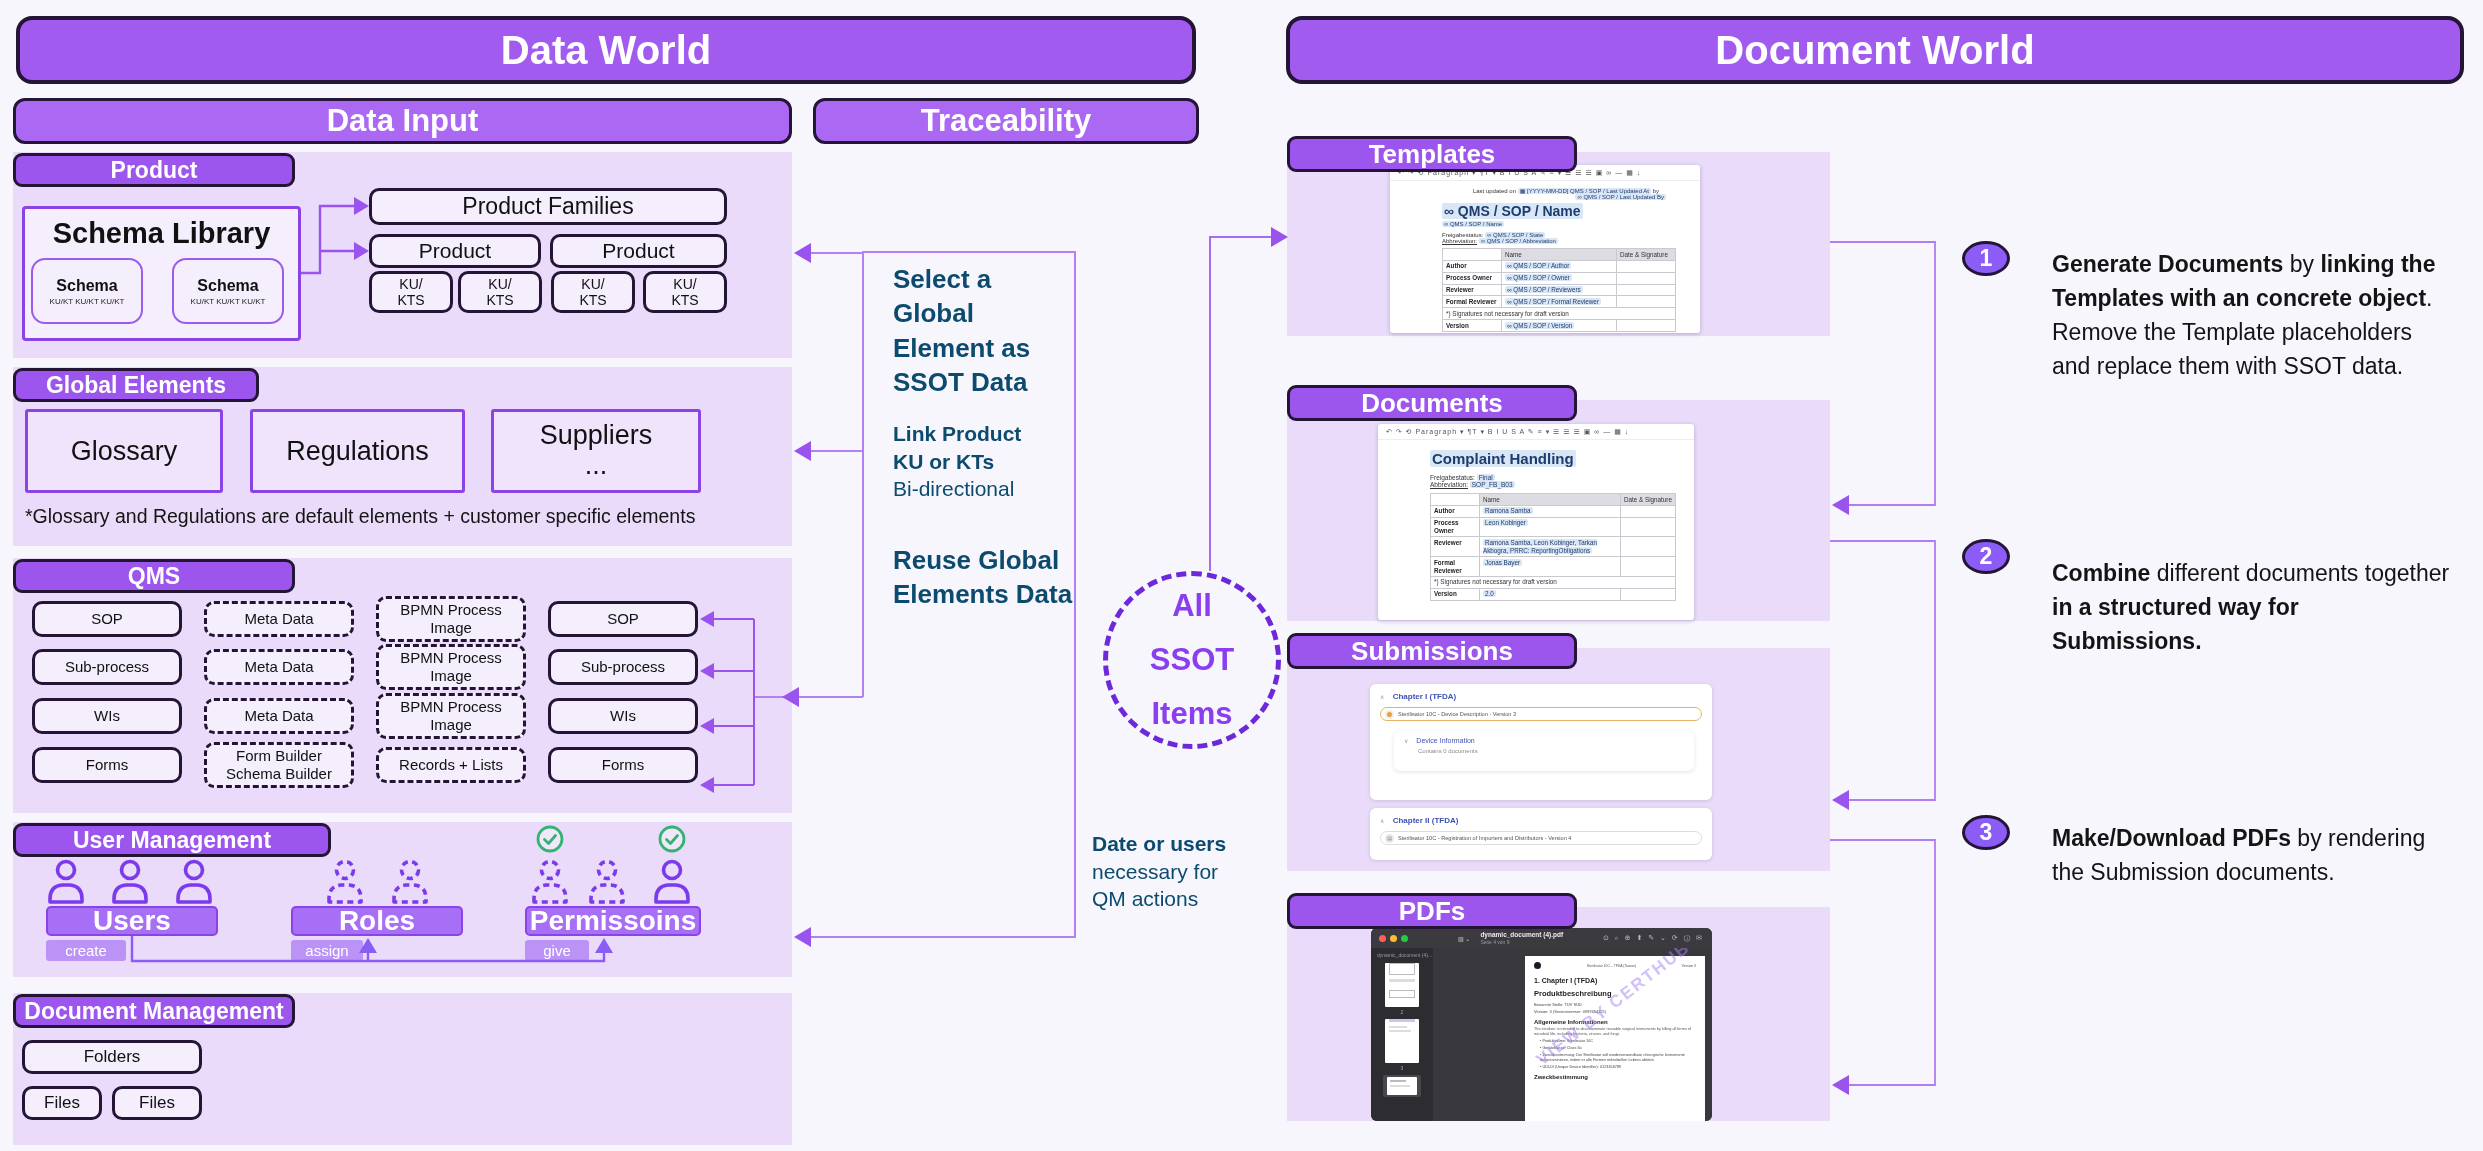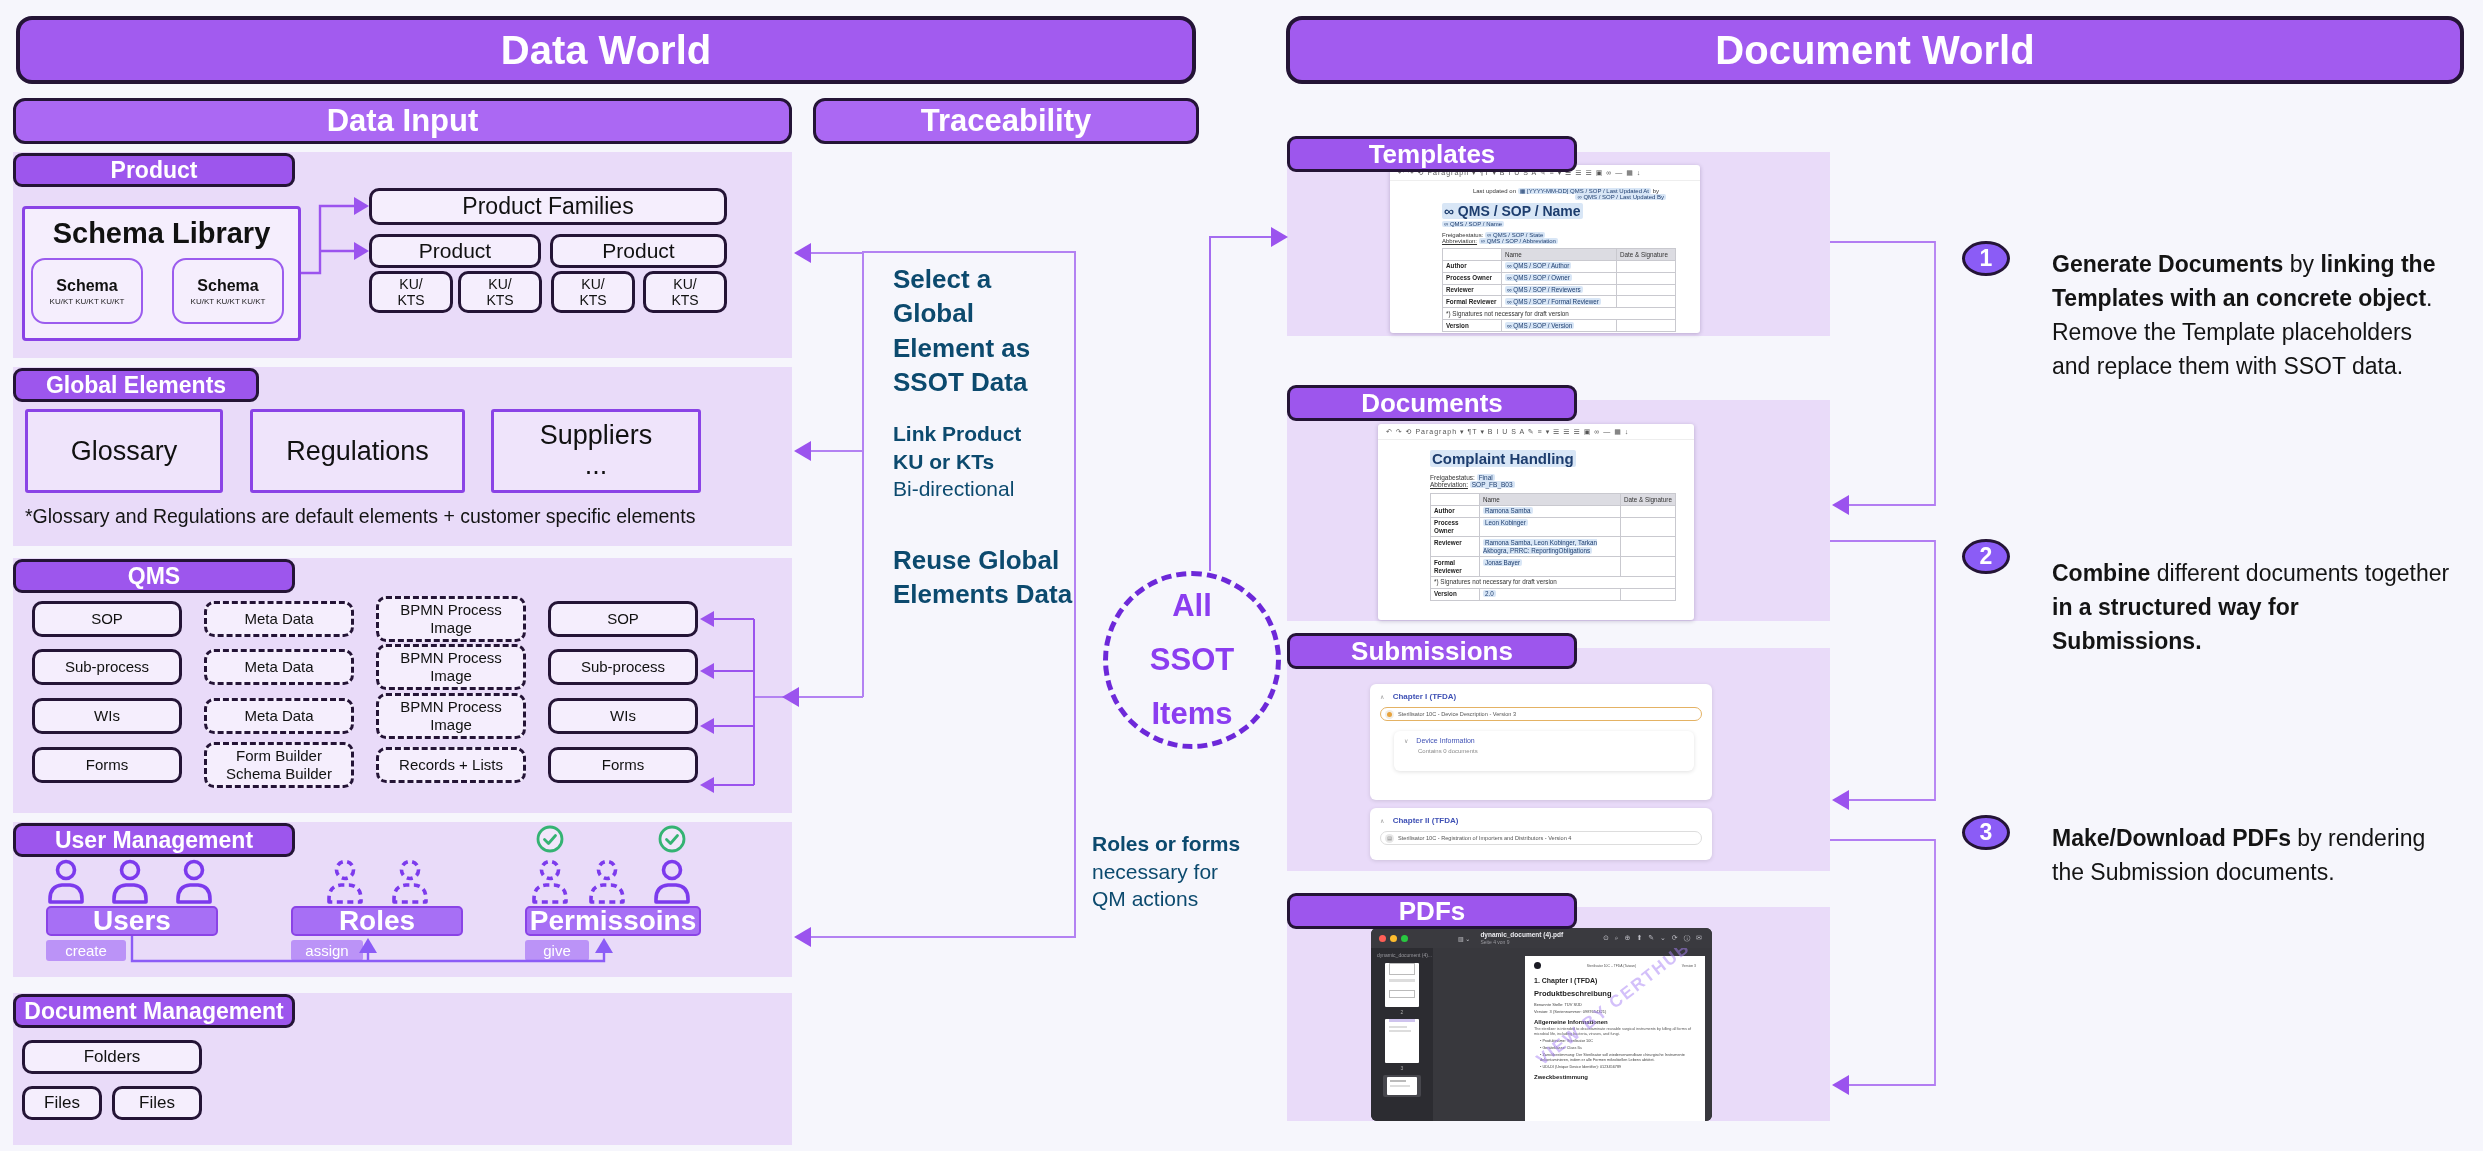--- a/index.html
+++ b/index.html
@@ -147,21 +147,21 @@
 Image</div>
       <div class="box preline" style="width: 150px; min-height: 36px; font-size: 15px; line-height: 1.2; padding: 2px 4px;">WIs</div>
       <div class="box preline" style="width: 150px; min-height: 36px; font-size: 15px; line-height: 1.2; padding: 2px 4px;">Forms</div>
       <div class="box preline dashed" style="width: 150px; min-height: 36px; font-size: 15px; line-height: 1.2; padding: 2px 4px;">Form Builder
 Schema Builder</div>
       <div class="box preline dashed" style="width: 150px; min-height: 36px; font-size: 15px; line-height: 1.2; padding: 2px 4px;">Records + Lists</div>
       <div class="box preline" style="width: 150px; min-height: 36px; font-size: 15px; line-height: 1.2; padding: 2px 4px;">Forms</div>
     </div>
 
   <div class="abs section" style="left:13px;top:822px;width:779px;height:155px;"></div>
-  <div class="abs pill-label" style="left:13px;top:823px;width:282px;height:34px;justify-content:center;">
+  <div class="abs pill-label" style="left:13px;top:823px;width:318px;height:34px;justify-content:center;">
     <span>User Management</span>
   </div>
   <div id="persons-layer" class="abs" style="left:0;top:0;width:0;height:0;">
       <div class="abs" style="left: 44px; top: 858px; width: 44px; height: 46px;"><svg viewBox="0 0 44 46" width="44" height="46">
           <circle cx="22" cy="12" r="8.5" fill="none" stroke="#7c3aed" stroke-width="3.6"></circle>
           <path d="M6 44 V41 Q6 28 18 27 H26 Q38 28 38 41 V44 Z" fill="none" stroke="#7c3aed" stroke-width="3.6" stroke-linejoin="round"></path>
         </svg></div>
       <div class="abs" style="left: 108px; top: 858px; width: 44px; height: 46px;"><svg viewBox="0 0 44 46" width="44" height="46">
           <circle cx="22" cy="12" r="8.5" fill="none" stroke="#7c3aed" stroke-width="3.6"></circle>
           <path d="M6 44 V41 Q6 28 18 27 H26 Q38 28 38 41 V44 Z" fill="none" stroke="#7c3aed" stroke-width="3.6" stroke-linejoin="round"></path>
@@ -241,21 +241,21 @@
     <div class="preline" style="font-weight:700;">Link Product
 KU or KTs</div>
     <div>Bi-directional</div>
   </div>
   <div class="abs ssot" style="left:1103px;top:571px;width:168px;height:168px;">
     <span>All</span>
     <span>SSOT</span>
     <span>Items</span>
   </div>
   <div class="abs tnote" style="left:1092px;top:830px;width:190px;font-size:21px;">
-    <div style="font-weight:700;">Roles or forms</div>
+    <div style="font-weight:700;">Date or users</div>
     <div class="preline">necessary for
 QM actions</div>
   </div>
 
   <div class="abs section" style="left:1287px;top:152px;width:543px;height:184px;"></div>
   <div class="abs pill-label" style="left:1287px;top:136px;width:290px;height:36px;font-size:26px;border-width:3.5px;">
     <span>Templates</span>
   </div>
   <div class="abs shot" style="left:1390px;top:165px;width:310px;height:168px;">
     <div class="toolbar">↶ ↷ ⟲   Paragraph ▾   ¶T ▾   B I U S   A ✎   ≡ ▾   ☰ ☰ ☰   ▣   ∞ — ▦ ↓</div>

